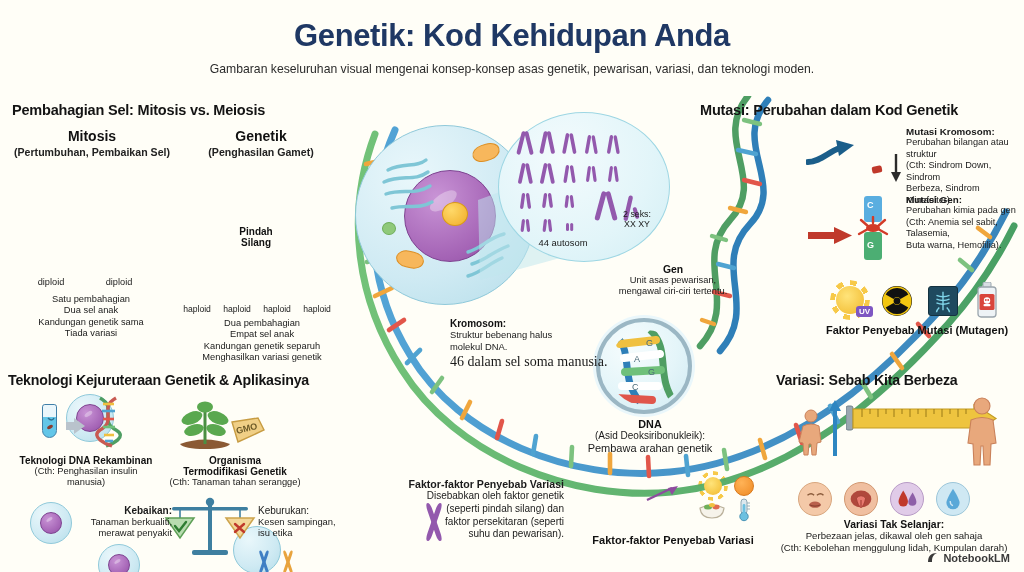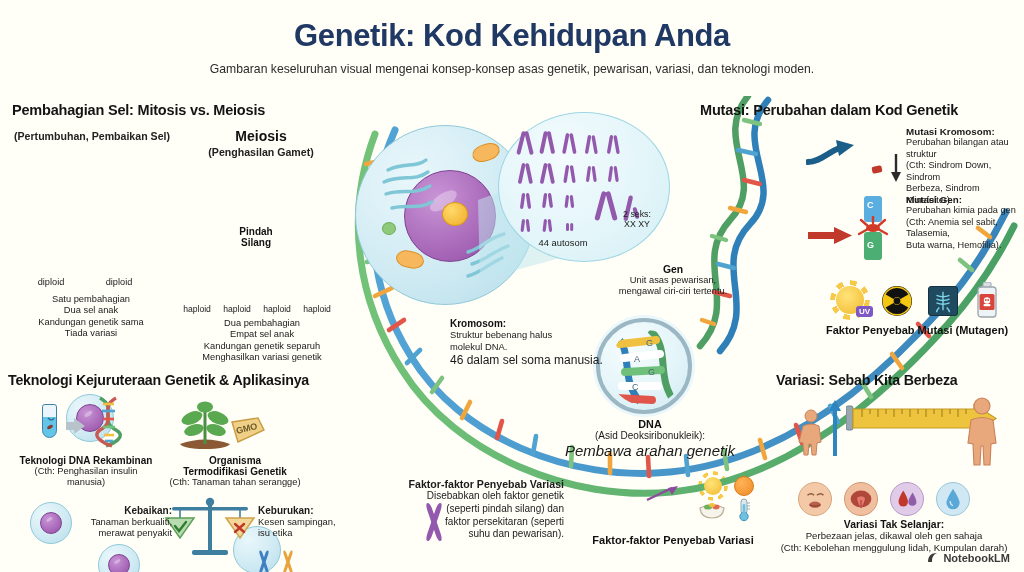--- a/index.html
+++ b/index.html
@@ -331,37 +331,38 @@
             <text x="26" y="62">C</text>
         </g>
       </g>
     </svg>
   </div>
 
   
   <div class="abs" style="left:540px; top:418px; width:220px;">
     <div class="tiny-b" style="font-size:10.8px;">DNA</div>
     <div class="tiny" style="font-size:10px;">(Asid Deoksiribonukleik):</div>
-    <div class="tiny" style="font-size:15px;font-style:italic;">Pembawa arahan genetik</div>
+    <div class="tiny" style="font-size:11px;">Pembawa arahan genetik</div>
   </div>
 
   
   <div class="abs chrX" style="left:425px; top:322px; width:18px; height:40px; color:#9359ad;"><i></i><i></i></div>
   <div class="abs" style="left:450px; top:318px; width:185px; text-align:left;">
     <div style="font-size:10px; font-weight:bold; color:#111;">Kromosom:</div>
     <div style="font-size:9.4px; line-height:1.26;">Struktur bebenang halus</div>
     <div style="font-size:9.4px; line-height:1.26;">molekul DNA.</div>
-    <div style="font-size:12px; line-height:1.26;">46 dalam sel soma manusia.</div>
+    <div style="font-size:14px; line-height:1.26;font-family:Liberation Serif, serif;">46 dalam sel soma manusia.</div>
   </div>
 
   
   <div class="abs sect-title" style="left:12px; top:102px; width:330px;">Pembahagian Sel: Mitosis vs. Meiosis</div>
 
   
   <div class="abs" style="left:12px; top:128px; width:160px;">
+    <div class="sub-h">Mitosis</div>
     <div class="sub-s" style="margin-top:2px;">(Pertumbuhan, Pembaikan Sel)</div>
   </div>
   <div class="abs cellcirc" style="left:66px; top:170px; width:48px; height:48px;">
     <div class="nuc" style="width:28px; height:28px; position:relative;"></div>
   </div>
   <div class="abs cellcirc" style="left:30px; top:230px; width:42px; height:42px;">
     <div class="nuc" style="width:22px; height:22px; position:relative;"></div>
   </div>
   <div class="abs cellcirc" style="left:98px; top:230px; width:42px; height:42px;">
     <div class="nuc" style="width:22px; height:22px; position:relative;"></div>
@@ -370,21 +371,21 @@
   <div class="abs lbl" style="left:88px; top:277px; width:62px;">diploid</div>
   <div class="abs" style="left:6px; top:294px; width:170px;">
     <div class="tiny">Satu pembahagian</div>
     <div class="tiny">Dua sel anak</div>
     <div class="tiny">Kandungan genetik sama</div>
     <div class="tiny">Tiada variasi</div>
   </div>
 
   
   <div class="abs" style="left:176px; top:128px; width:170px;">
-    <div class="sub-h">Meiosis</div>
+    <div class="sub-h">Genetik</div>
     <div class="sub-s" style="margin-top:2px;">(Penghasilan Gamet)</div>
   </div>
   
   <div class="abs cellcirc" style="left:233px; top:170px; width:48px; height:48px;">
     <div class="chrX abs" style="left:12px; top:12px; width:11px; height:24px; color:#3f7fc4;">
         <i></i>
         <i></i>
       </div>
     <div class="chrX abs" style="left:25px; top:12px; width:11px; height:24px; color:#e8a33d;">
         <i></i>
@@ -482,21 +483,21 @@
     <path d="M66,22 L94,22 L80,42 Z" fill="#f3d79a" stroke="#cda44c" stroke-width="1.5"></path>
     <path d="M15,30 l4,5 l7,-9" stroke="#2e7d32" stroke-width="2.4" fill="none" stroke-linecap="round"></path>
     <path d="M75,28 l9,8 M84,28 l-9,8" stroke="#c0392b" stroke-width="2.4" stroke-linecap="round"></path>
   </svg>
   <div class="abs" style="left:88px; top:505px; width:84px; text-align:right;">
     <div style="font-size:10px; font-weight:bold;">Kebaikan:</div>
     <div style="font-size:9.4px;">Tanaman berkualiti,</div>
     <div style="font-size:9.4px;">merawat penyakit</div>
   </div>
   <div class="abs" style="left:258px; top:505px; width:110px; text-align:left;">
-    <div style="font-size:10px; font-weight:bold;">Keburukan:</div>
+    <div style="font-size:10px; font-weight:normal;">Keburukan:</div>
     <div style="font-size:9.4px;">Kesen sampingan,</div>
     <div style="font-size:9.4px;">isu etika</div>
   </div>
 
   
   <div class="abs sect-title" style="left:700px; top:102px; width:318px;">Mutasi: Perubahan dalam Kod Genetik</div>
 
   
   <svg class="abs" style="left:806px; top:136px; width:52px; height:32px;" viewBox="0 0 52 32">
     <path d="M2,26 C14,26 22,16 34,12" stroke="#1b5e8a" stroke-width="6" fill="none" stroke-linecap="round"></path>

